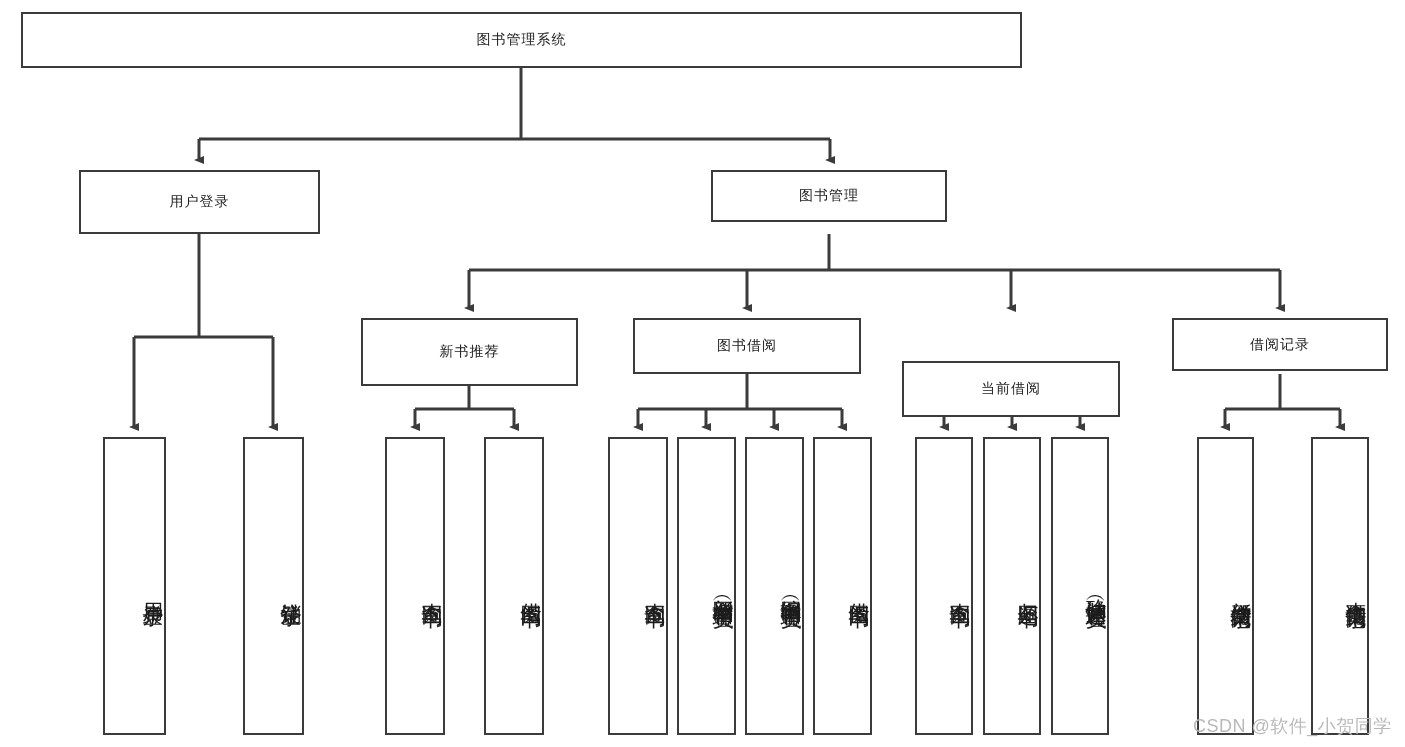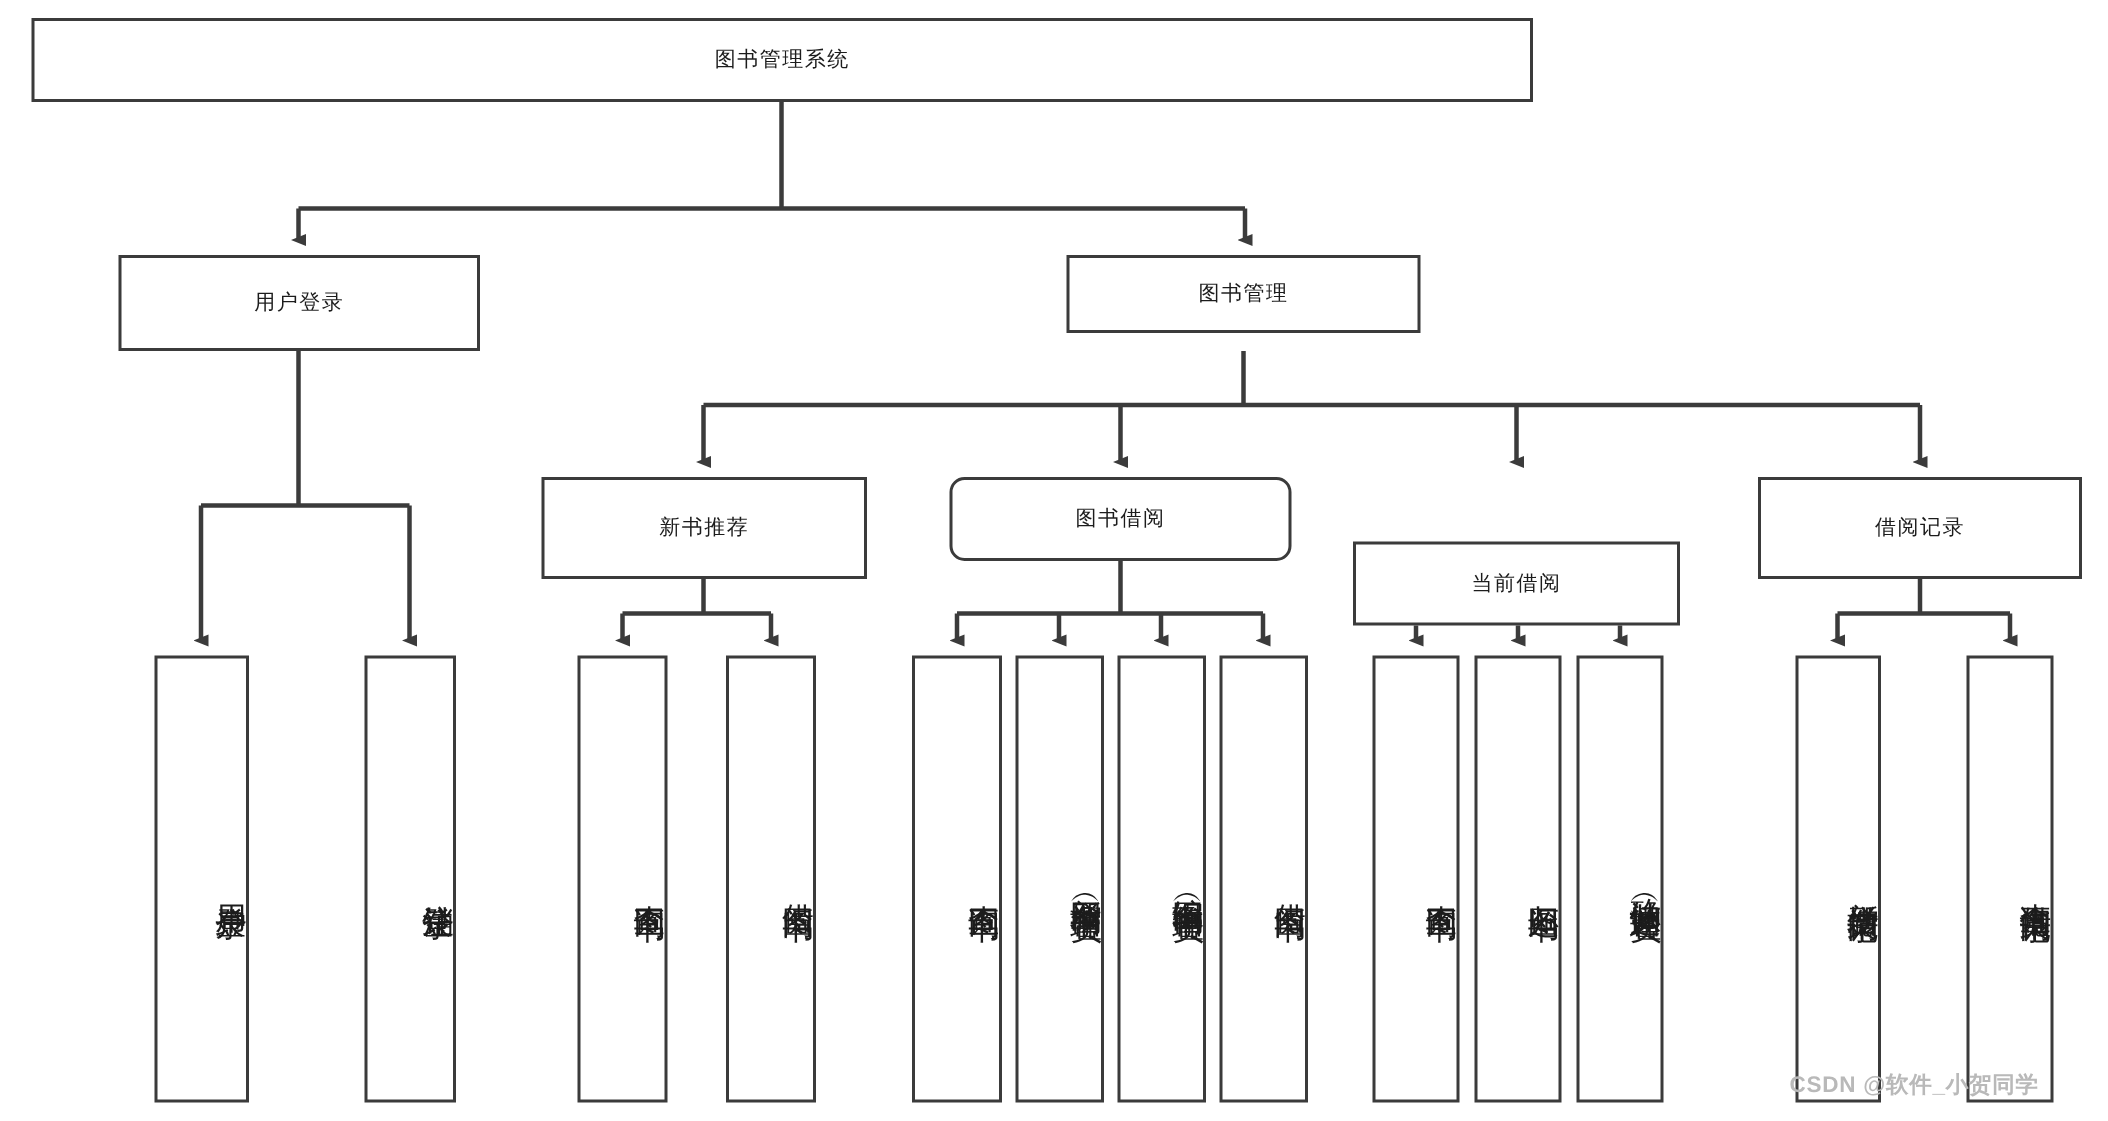--- a/index.html
+++ b/index.html
@@ -46,25 +46,24 @@
     padding-top: 6px;
   }
   .node.vert .vtxt {
     display: block;
     white-space: normal;
     text-align: left;
   }
   .watermark {
     position: absolute;
     color: #b9b9b9;
-    font-size: 15px;
+    font-size: 18px;
     letter-spacing: 0.5px;
     white-space: nowrap;
     user-select: none;
-    font-weight: bold;
   }
 </style>
 </head>
 <body>
 
 <svg id="canvas" viewBox="0 0 1405 747" xmlns="http://www.w3.org/2000/svg">
   <defs>
     <marker id="arw" markerWidth="10" markerHeight="10" refX="4.5" refY="5" orient="auto" markerUnits="userSpaceOnUse">
       <path d="M0.5,0 L8.5,0 L4.5,10 Z" fill="#3b3b3b"></path>
     </marker>
@@ -112,23 +111,23 @@
     <path d="M1340,409 L1340,427" marker-end="url(#arw)"></path>
   </g>
 </svg>
 
 <div class="node horiz" id="node-root" style="left: 21px; top: 12px; width: 1001px; height: 56px;">图书管理系统</div>
 
 <div class="node horiz" id="node-l2-0" style="left: 79px; top: 170px; width: 241px; height: 64px;">用户登录</div>
 <div class="node horiz" id="node-l2-1" style="left: 711px; top: 170px; width: 236px; height: 52px;">图书管理</div>
 
 <div class="node horiz" id="node-l3-0" style="left: 361px; top: 318px; width: 217px; height: 68px;">新书推荐</div>
-<div class="node horiz" id="node-l3-1" style="left: 633px; top: 318px; width: 228px; height: 56px; border-radius: 10px;">图书借阅</div>
+<div class="node horiz" id="node-l3-1" style="left: 633px; top: 318px; width: 228px; height: 56px;">图书借阅</div>
 <div class="node horiz" id="node-l3-2" style="left: 902px; top: 318px; width: 218px; height: 56px; margin-top: 43px;">当前借阅</div>
-<div class="node horiz" id="node-l3-3" style="left: 1172px; top: 318px; width: 216px; height: 68px;">借阅记录</div>
+<div class="node horiz" id="node-l3-3" style="left: 1172px; top: 318px; width: 216px; height: 53px;">借阅记录</div>
 
 <div class="node vert" id="node-leaf-0" style="left: 103px; top: 437px; width: 63px; height: 298px;">
     <span class="vtxt">用户登录</span>
   </div>
 <div class="node vert" id="node-leaf-1" style="left: 243px; top: 437px; width: 61px; height: 298px;">
     <span class="vtxt">注销登录</span>
   </div>
 <div class="node vert" id="node-leaf-2" style="left: 385px; top: 437px; width: 60px; height: 298px;">
     <span class="vtxt">查询图书</span>
   </div>

